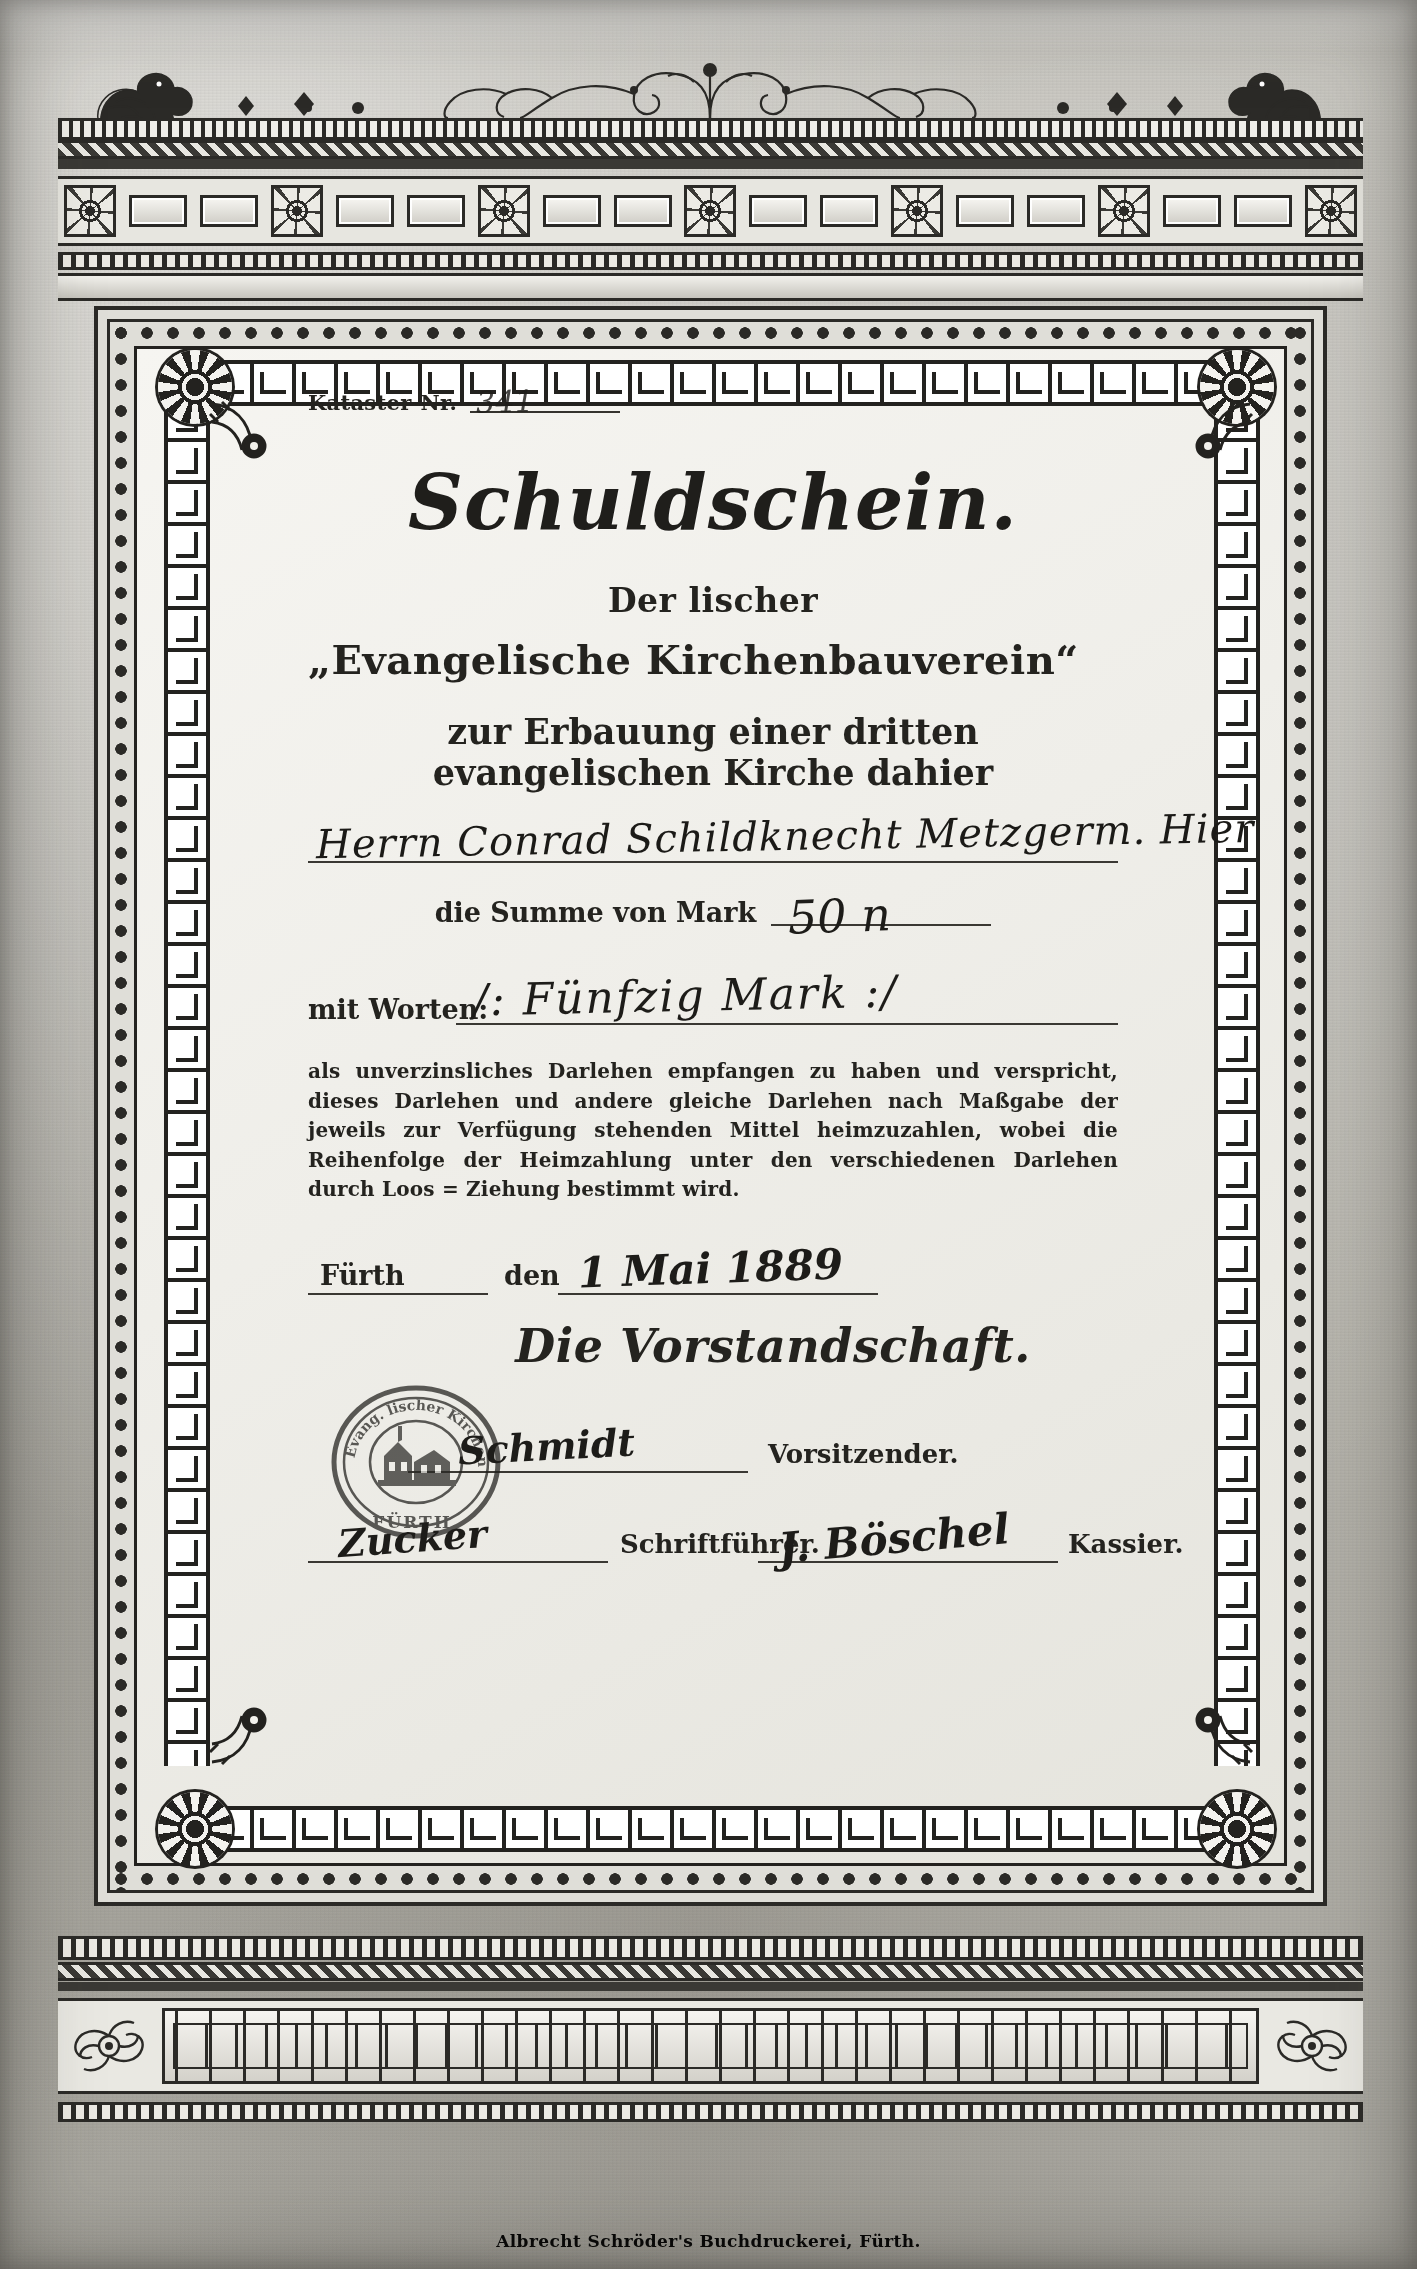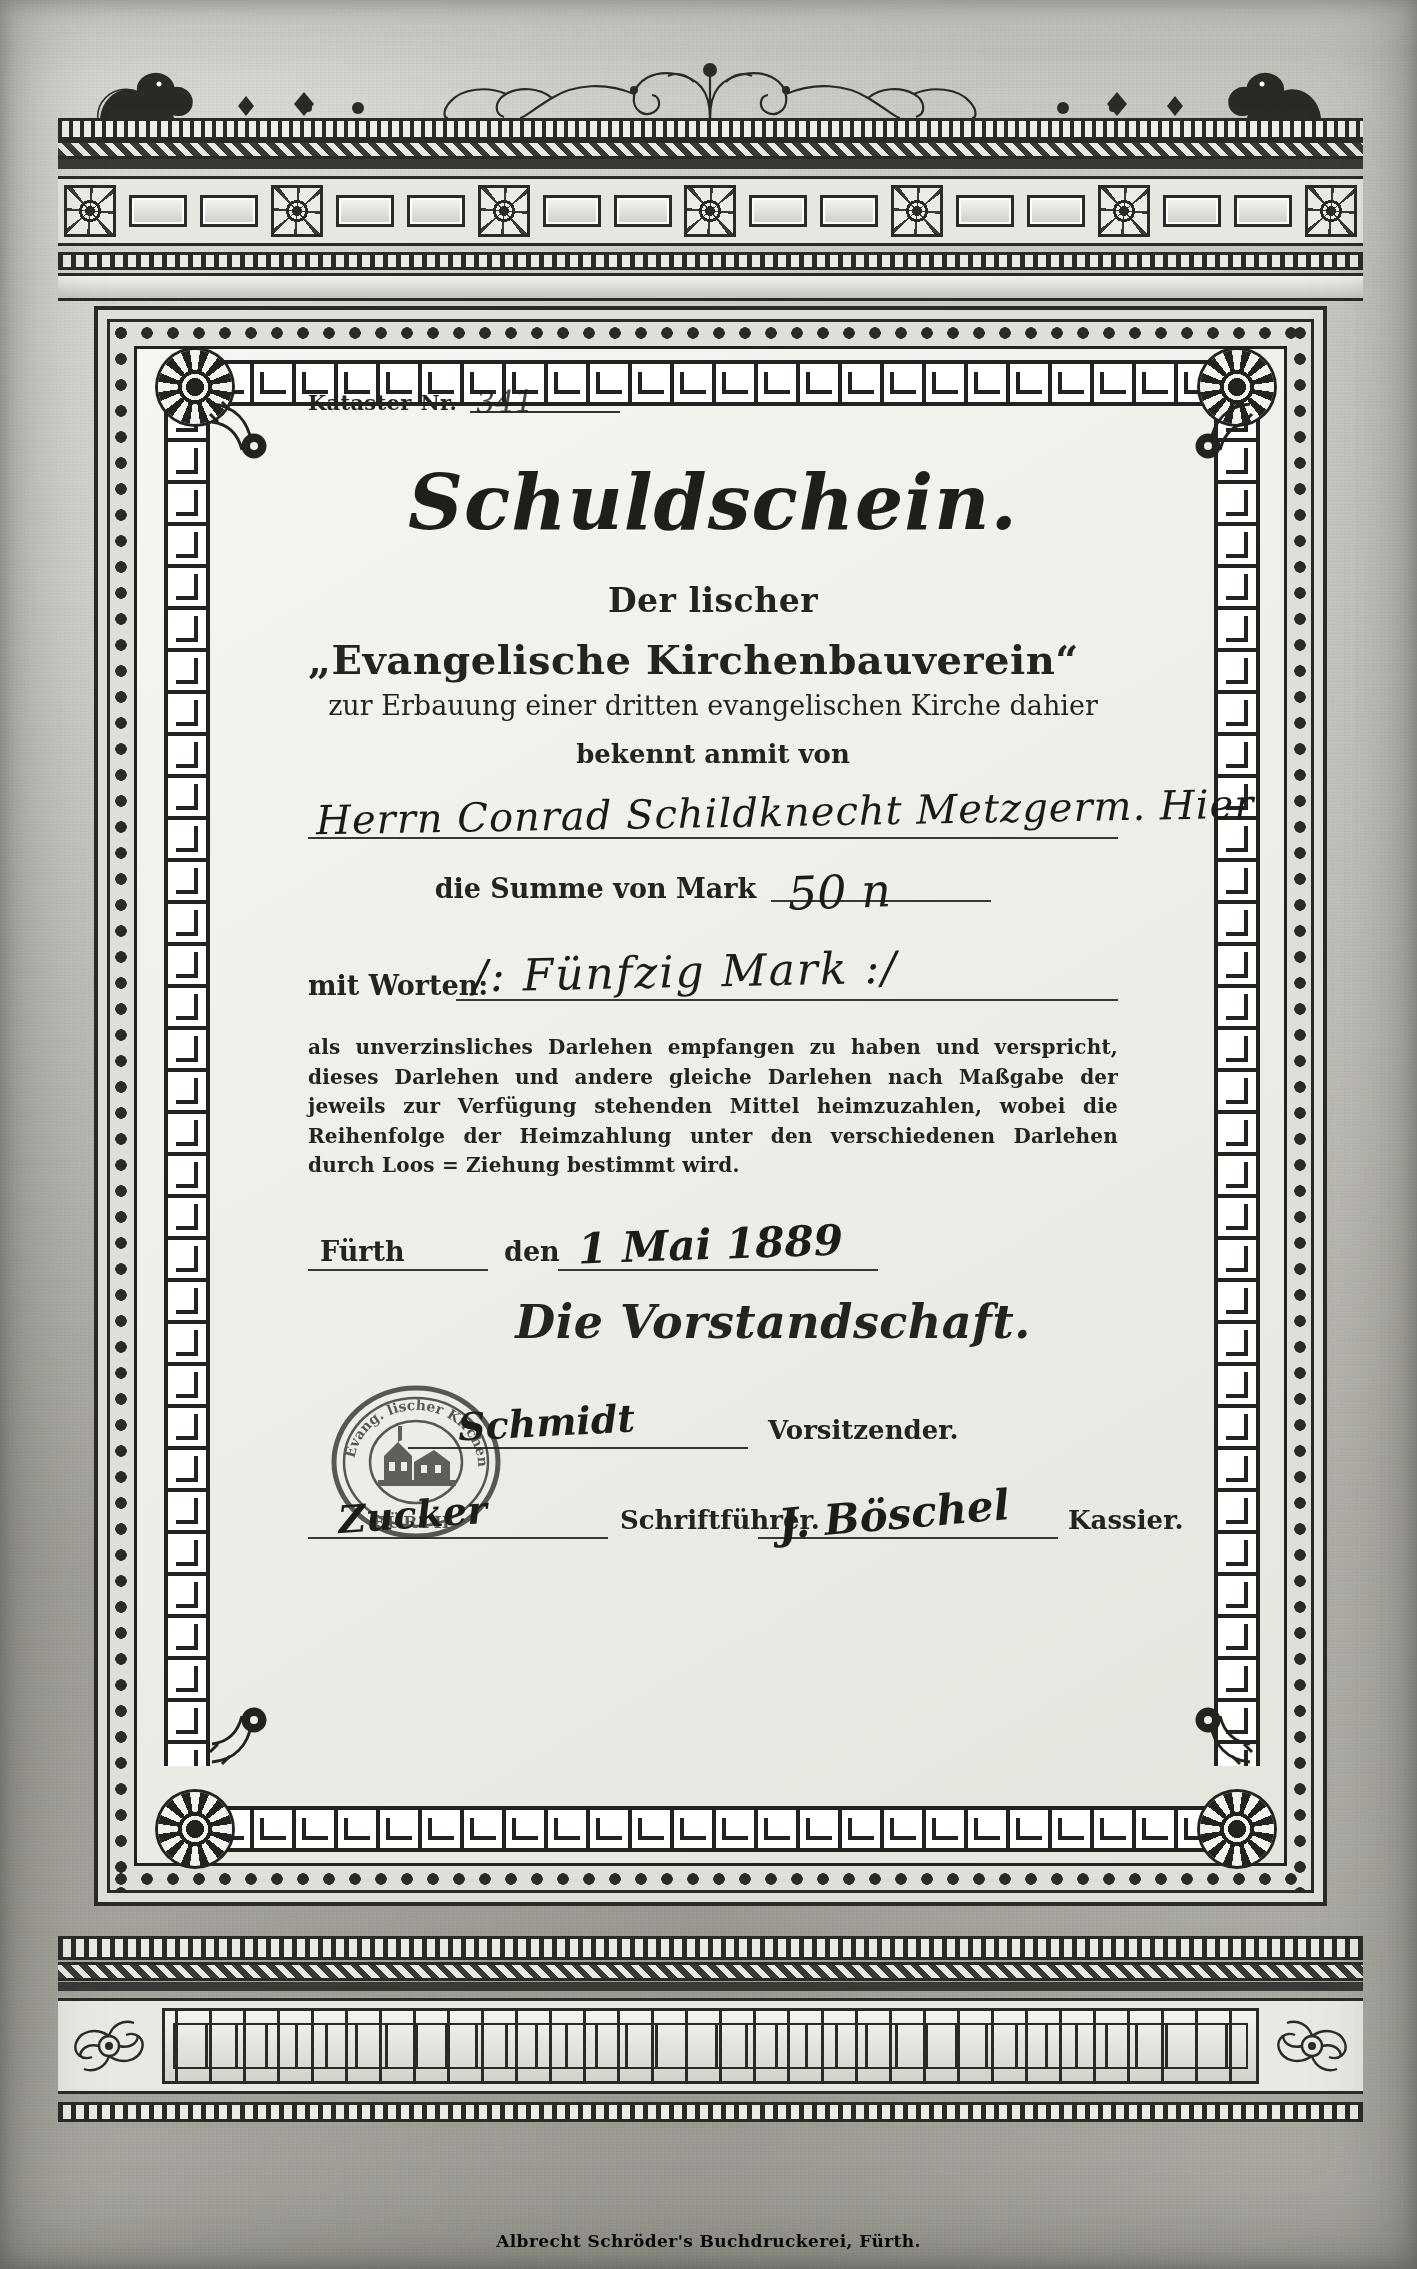--- a/index.html
+++ b/index.html
@@ -262,24 +262,24 @@
     letter-spacing: .5px;
   }
   .sub3 {
     margin-top: 10px;
     text-align: center;
     font-size: 24px;
     font-weight: 700;
     letter-spacing: .5px;
   }
   .sub4 {
-    margin-top: 7px;
+    margin-top: 28px;
     text-align: center;
-    font-size: 27px;
-    font-weight: 400;
+    font-size: 35px;
+    font-weight: 700;
   }
   .sub5 {
     margin-top: 18px;
     text-align: center;
     font-size: 26px;
     font-weight: 700;
   }
 
   .fill-row {
     position: relative;
@@ -728,21 +728,20 @@
         <span class="lbl">Kataster-Nr.</span>
         <span class="line"></span>
         <span class="kat-num hand">341</span>
       </div>
 
       <h1 class="title">Schuldschein.</h1>
 
       <div class="sub1">Der lischer</div>
       <div class="sub2">„Evangelische Kirchenbauverein“</div>
       <div class="sub4">zur Erbauung einer dritten evangelischen Kirche dahier</div>
-      <div class="sub5">bekennt anmit von</div>
 
       <div class="fill-row">
         <div class="fill-line"></div>
         <div class="fill-hand hand">Herrn Conrad Schildknecht Metzgerm. Hier</div>
       </div>
 
       <div class="sum-row">
         <span class="lbl">die Summe von Mark</span>
         <span class="ul"></span>
         <span class="sum-hand hand">50 n</span>

